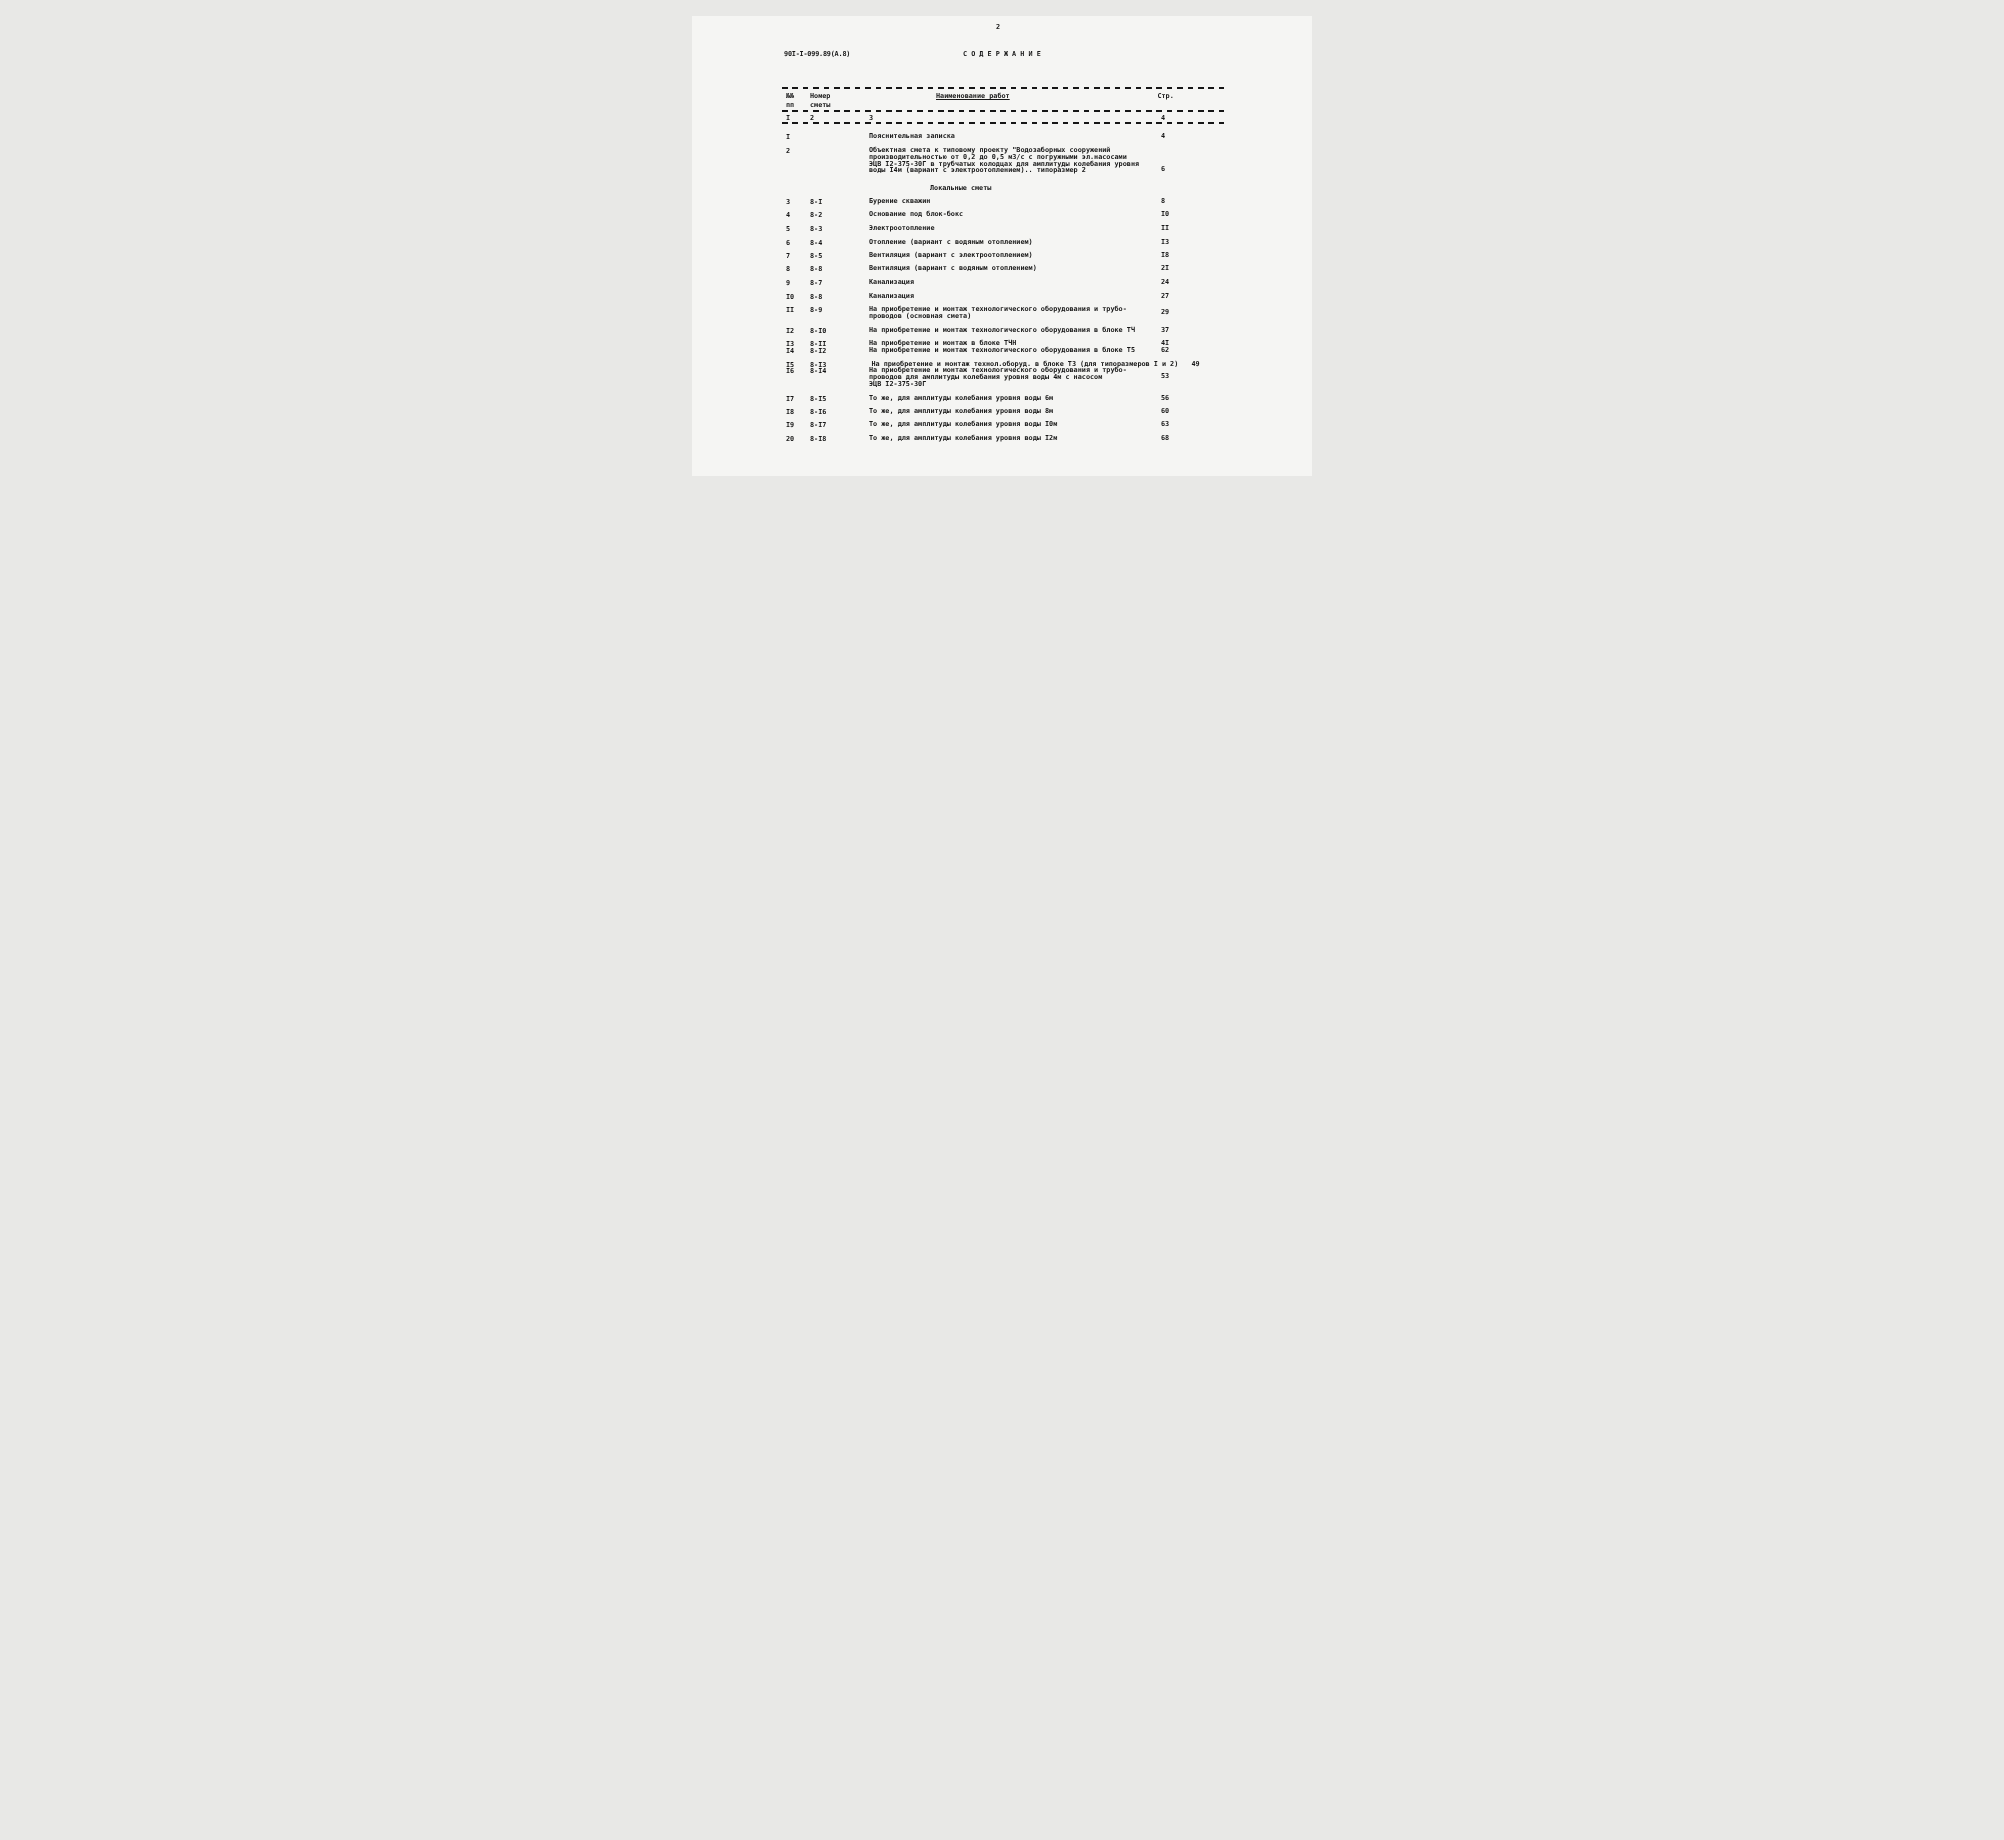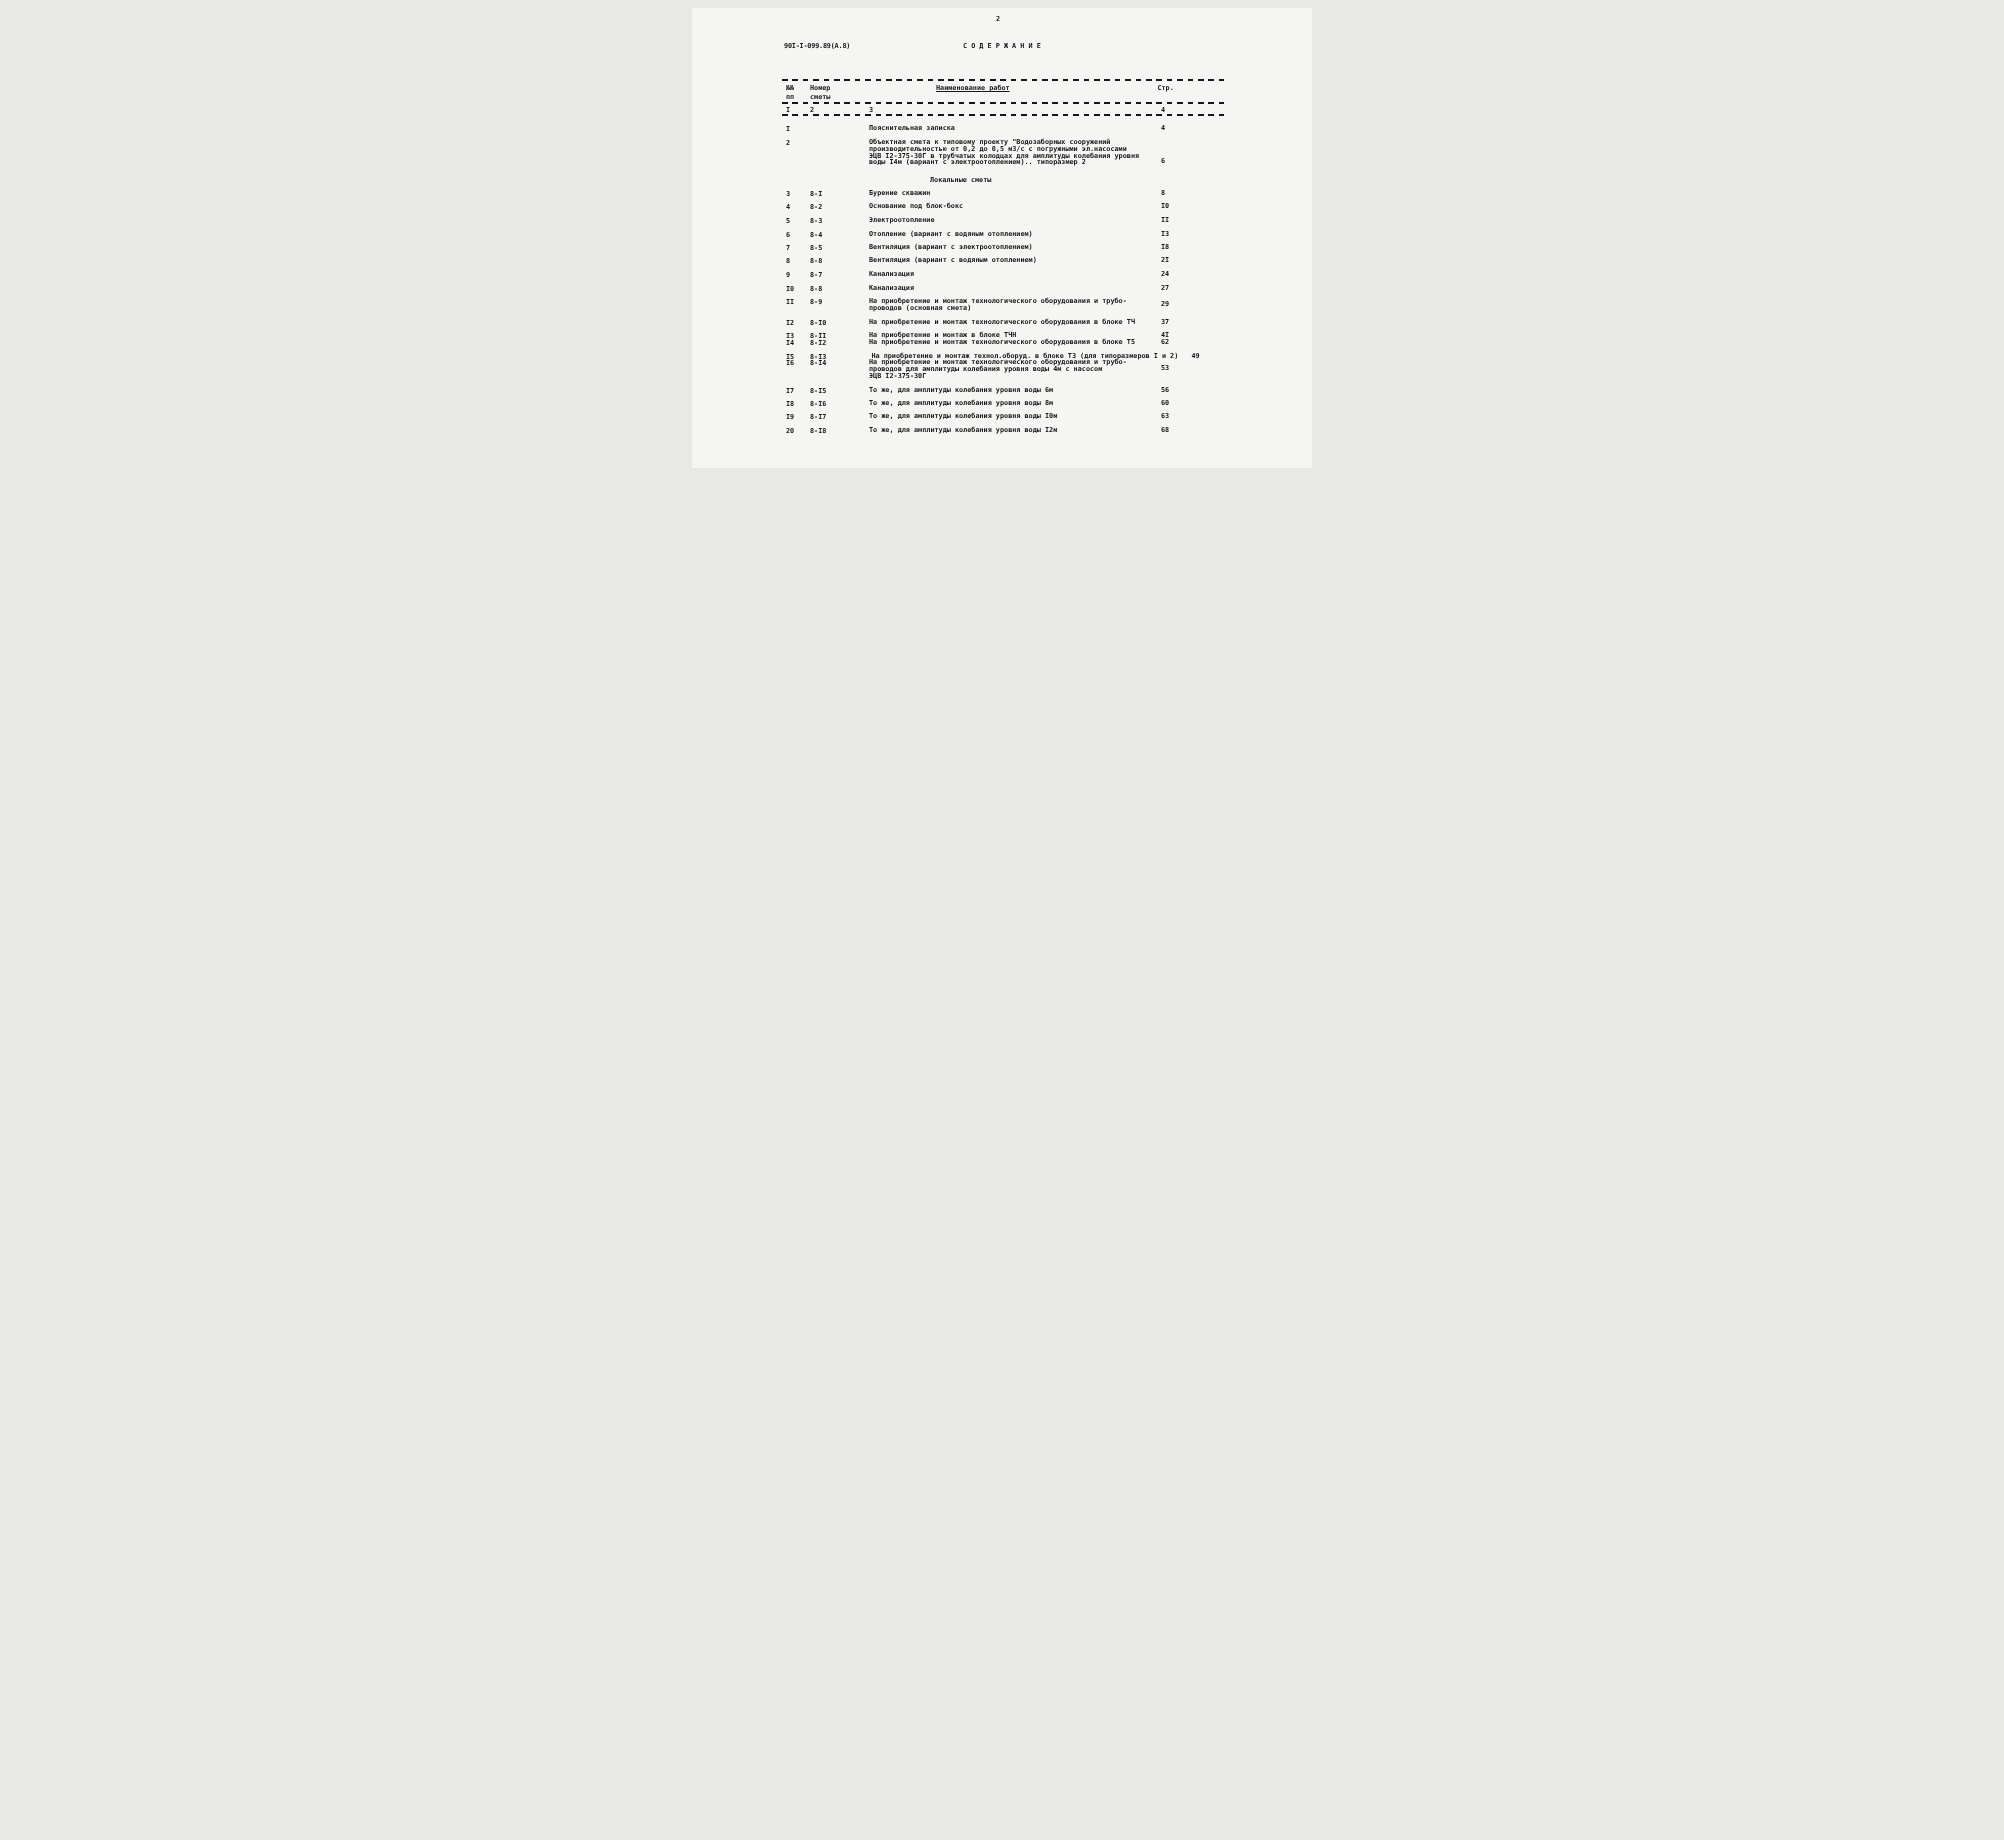--- a/index.html
+++ b/index.html
@@ -1,20 +1,20 @@
 <!DOCTYPE html>
 <html style="font-size:6.4px"><head>
 <meta charset="utf-8">
 <style>
   html,body{margin:0;padding:0;background:#e8e8e6;}
   .sheet{
     position:relative;
     width:620px;
     height:460px;
-    margin:8px auto;
+    margin:16px auto;
     background:#f5f5f3;
     color:#171717;
     font-family:"DejaVu Sans Mono","Liberation Mono",monospace;
     font-weight:700;
     font-size:6.8px;
     overflow:hidden;
   }
   .abs{position:absolute;}
   .pagenum{left:304px;top:7.2px;}
   .doccode{left:92px;top:34px;letter-spacing:-0.2px;}

